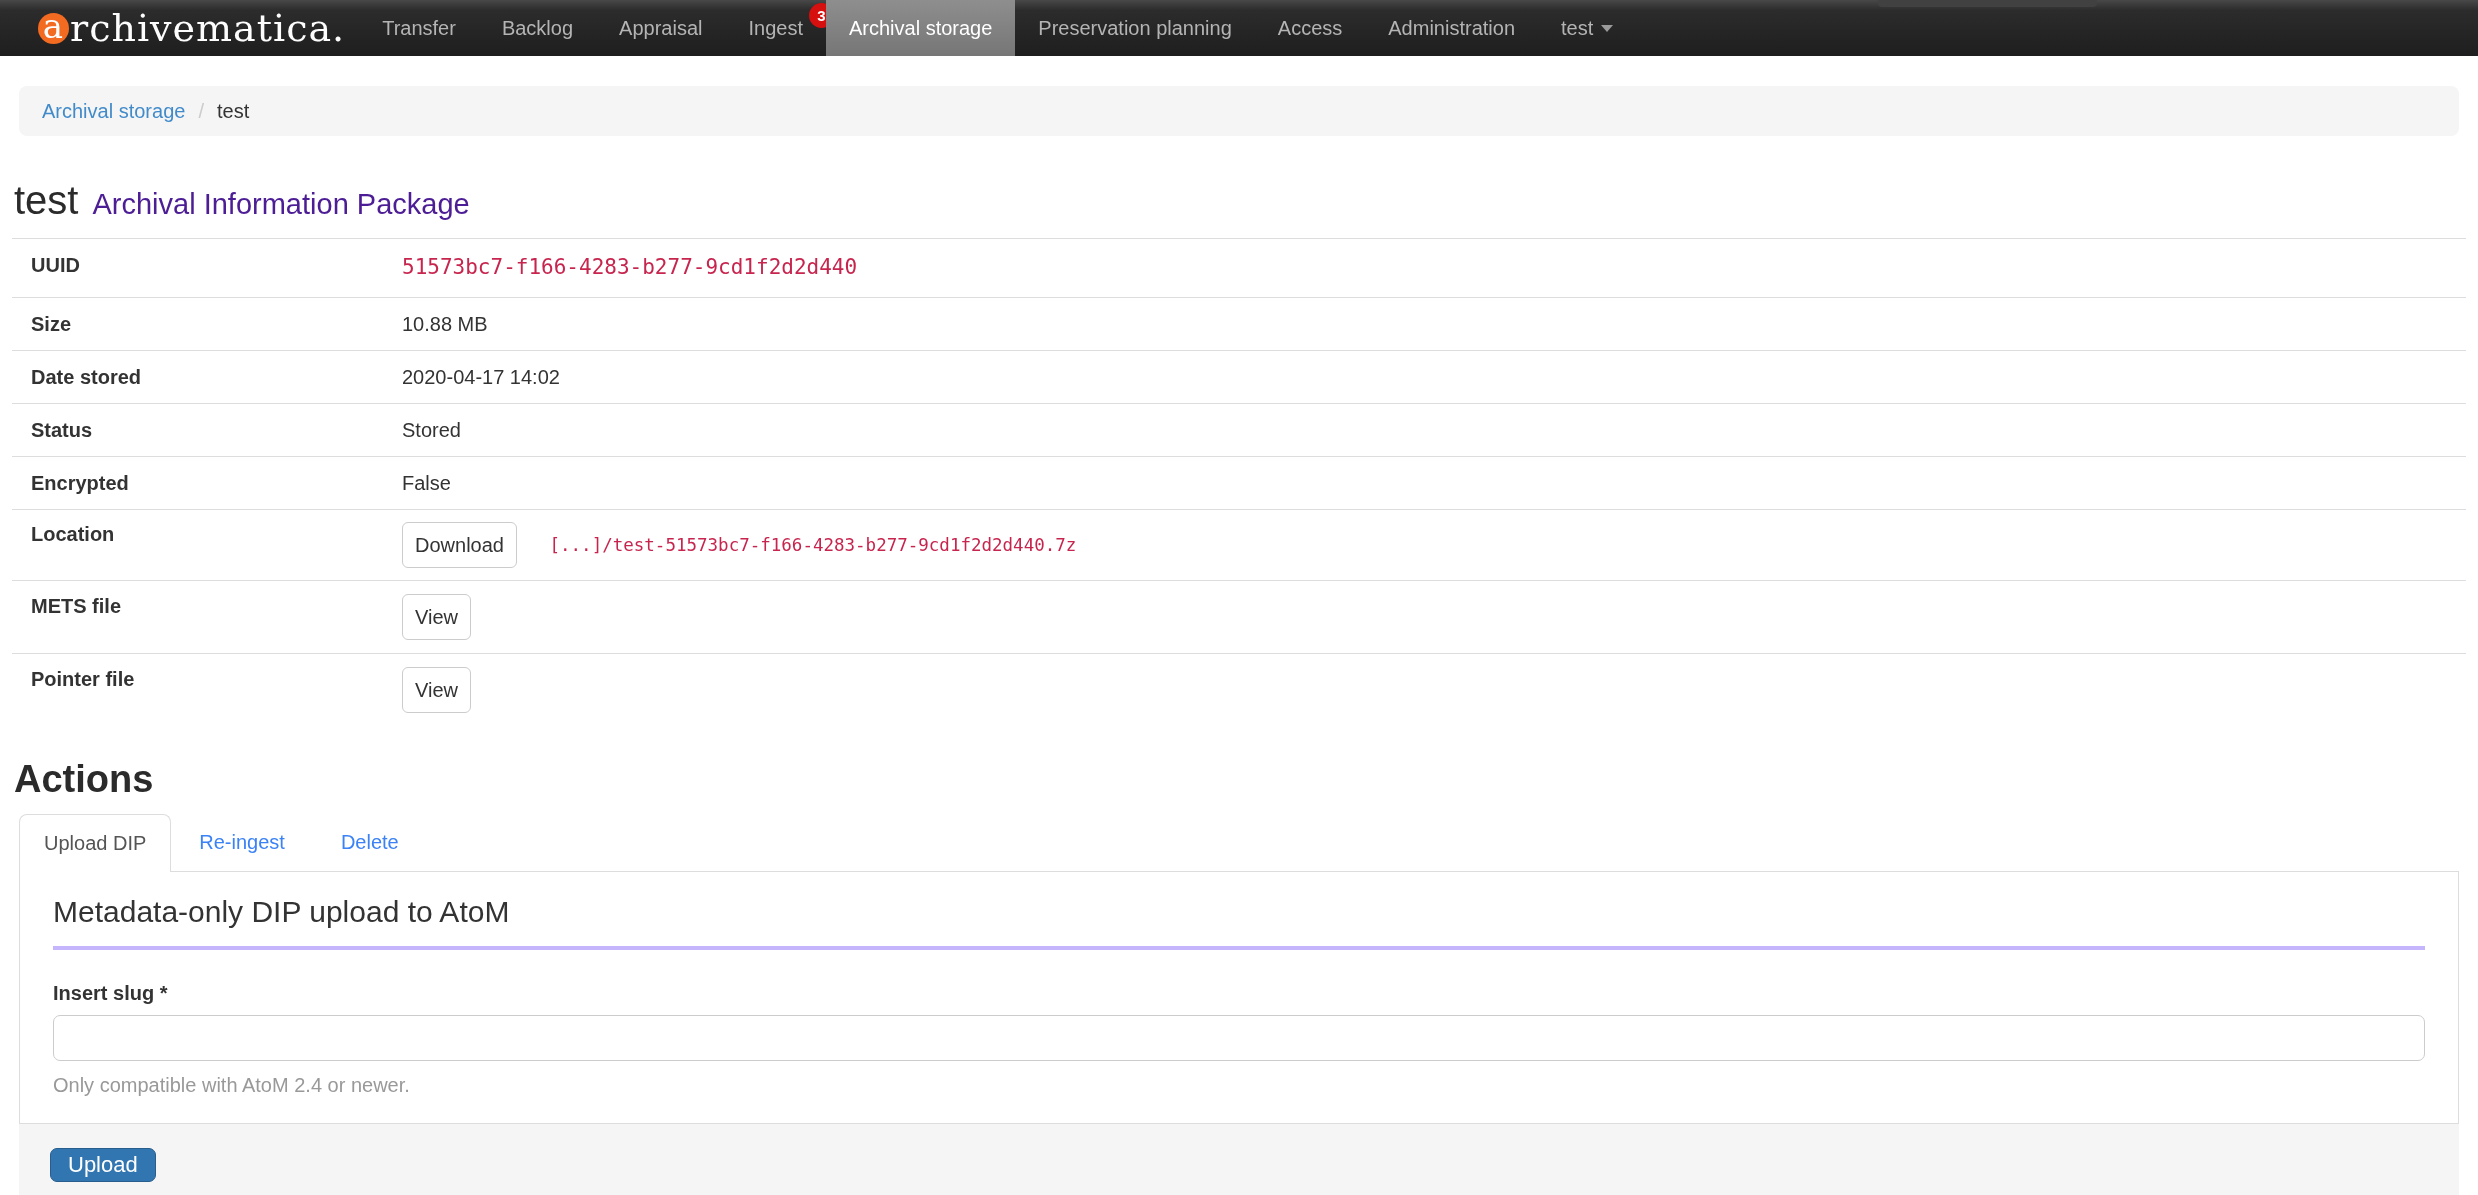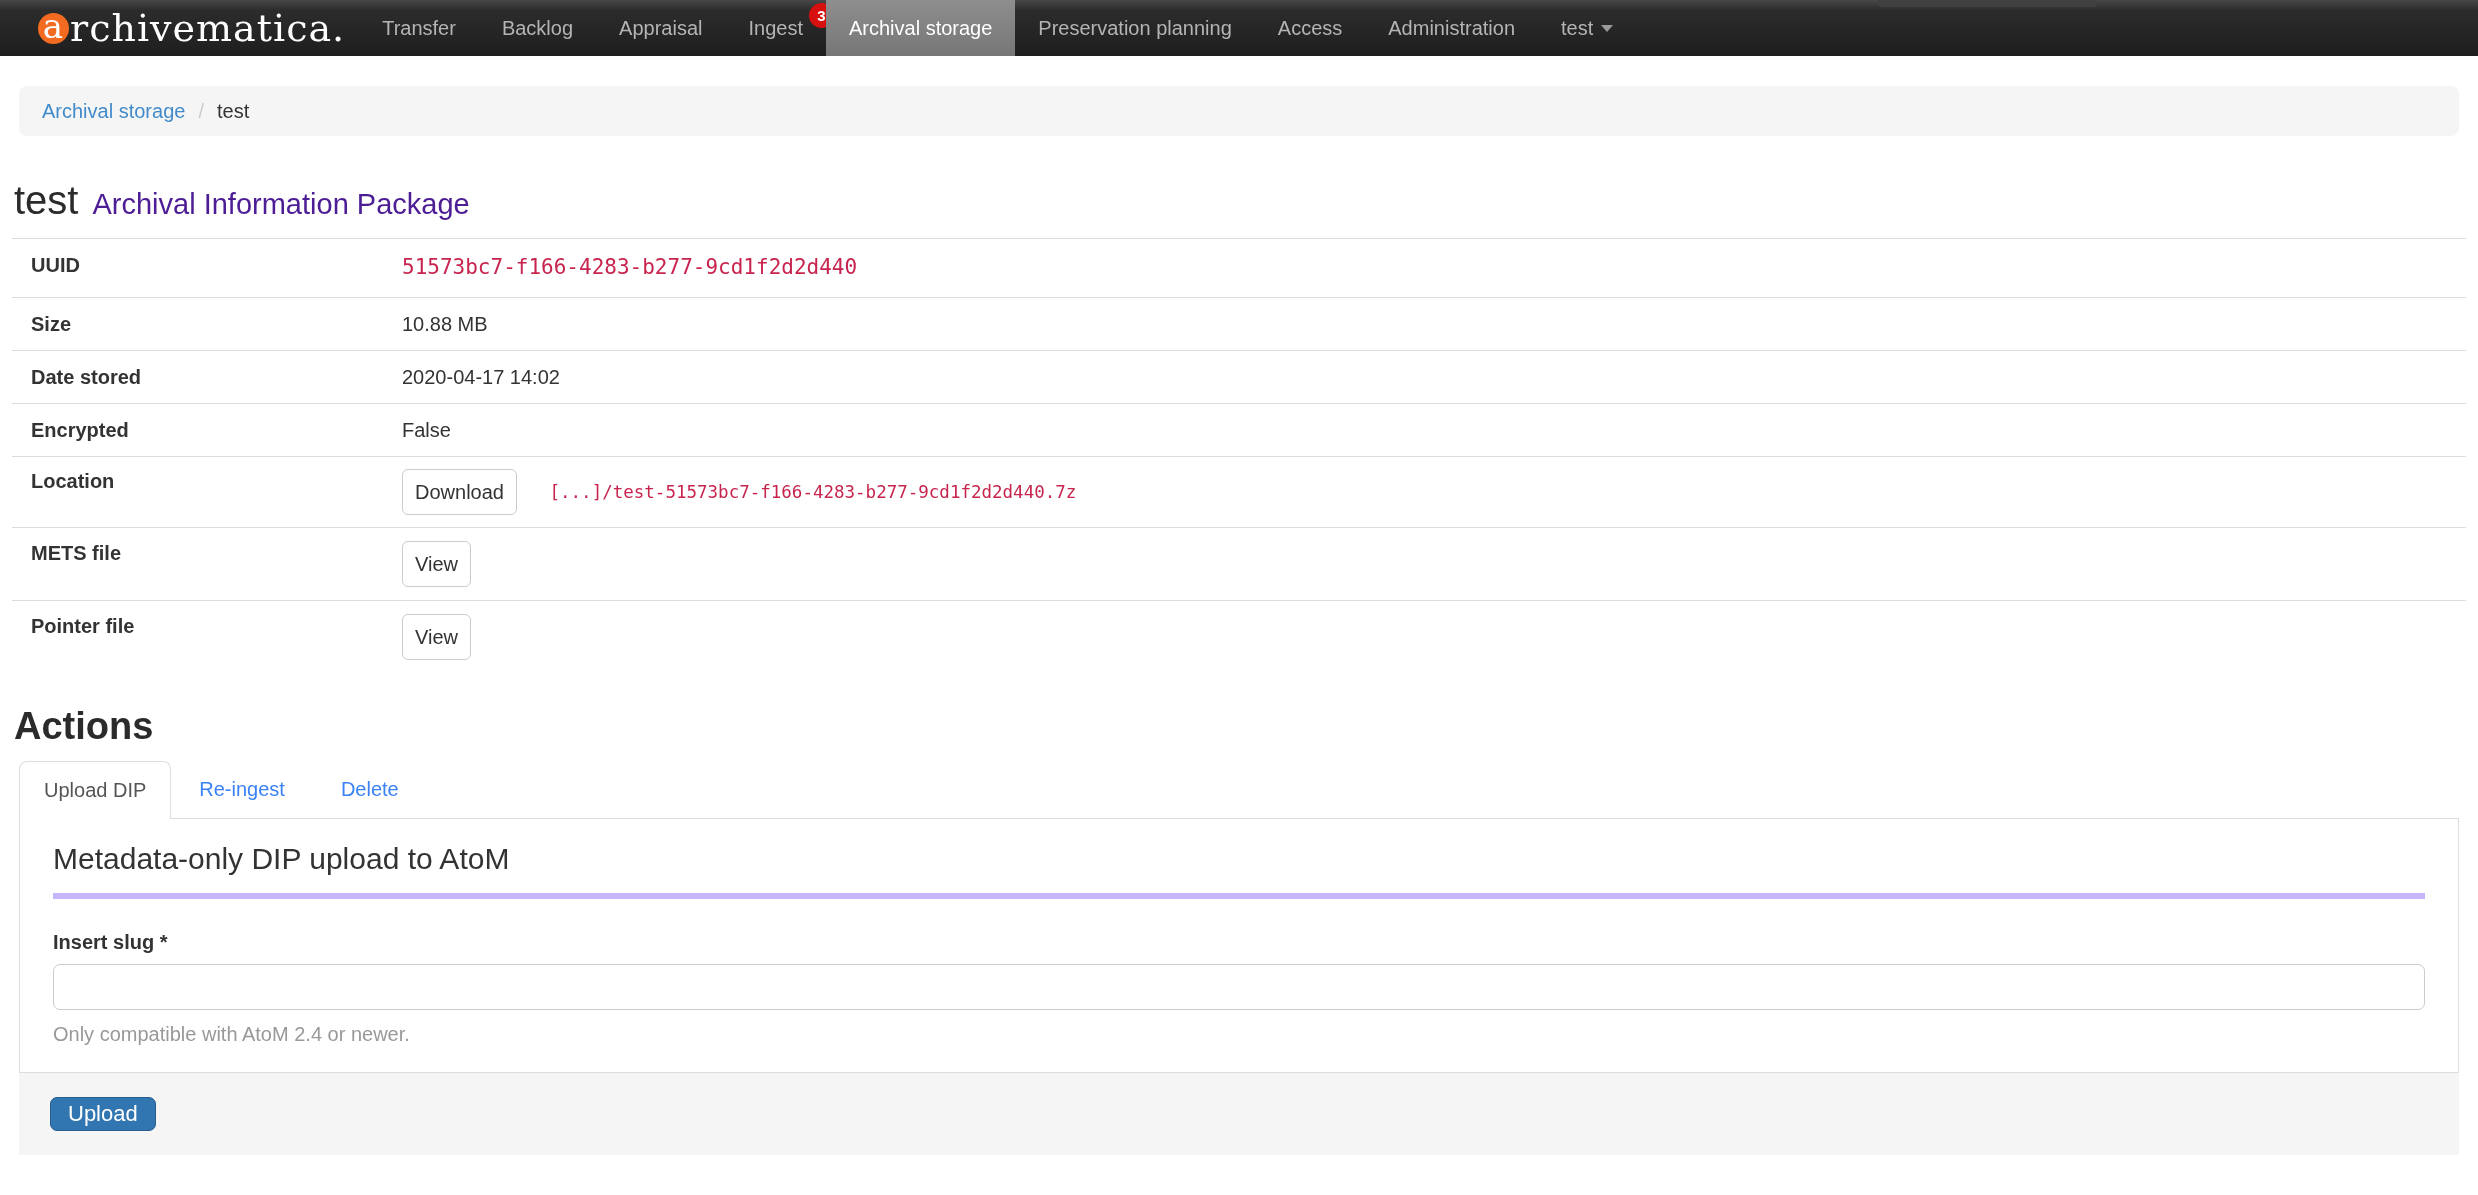--- a/index.html
+++ b/index.html
@@ -114,21 +114,21 @@
   }
   .tab.plain { color:#3b82f6; height:58px; line-height:58px; padding:0 28px; }
 
   .tab-panel {
     position:relative; z-index:1;
     margin:0 19px; border:1px solid #ddd;
     padding:22px 33px 26px;
   }
   .panel-legend {
     font-size:30px; color:#333; line-height:36px;
-    padding-bottom:16px; border-bottom:6px solid #c4b5fd;
+    padding-bottom:16px; border-bottom:4px solid #c4b5fd;
   }
   .field-label { margin-top:31px; font-weight:bold; font-size:20px; line-height:24px; color:#333; }
   .slug-input {
     margin-top:10px; width:100%; height:46px;
     border:1px solid #ccc; border-radius:7px;
     font-size:20px; padding:0 16px; color:#333; display:block;
     font-family:"Liberation Sans", sans-serif; background:#fff; outline:none;
   }
   .help-text { margin-top:12px; color:#999; font-size:20px; line-height:24px; }
 
@@ -189,20 +189,24 @@
   </tr>
   <tr>
     <th>Size</th>
     <td>10.88 MB</td>
   </tr>
   <tr>
     <th>Date stored</th>
     <td>2020-04-17 14:02</td>
   </tr>
   <tr>
+    <th>Status</th>
+    <td>Stored</td>
+  </tr>
+  <tr>
     <th>Encrypted</th>
     <td>False</td>
   </tr>
   <tr class="row-location">
     <th>Location</th>
     <td>
       <button class="btn">Download</button>
       <span class="code code-path">[...]/test-51573bc7-f166-4283-b277-9cd1f2d2d440.7z</span>
     </td>
   </tr>

